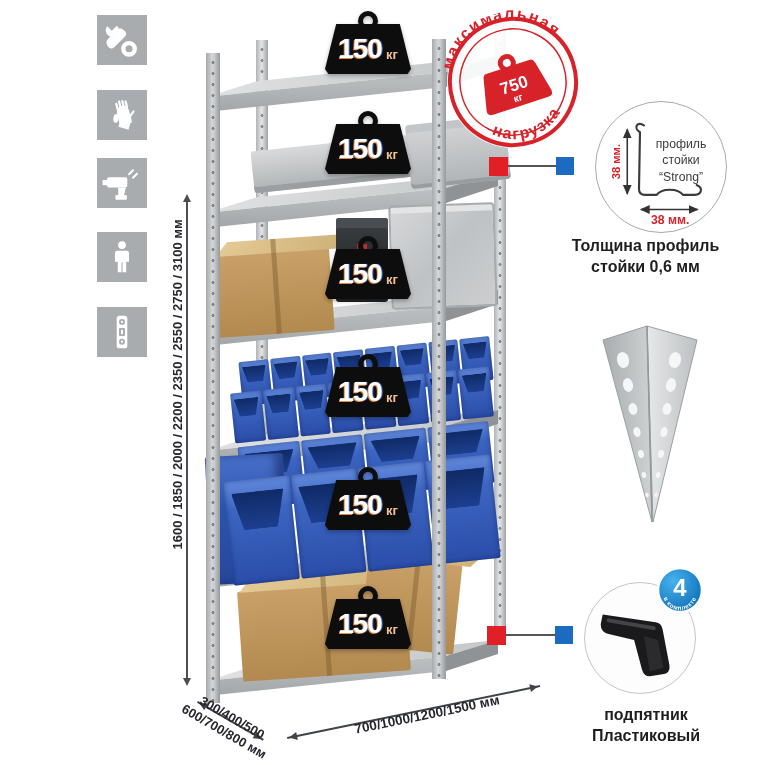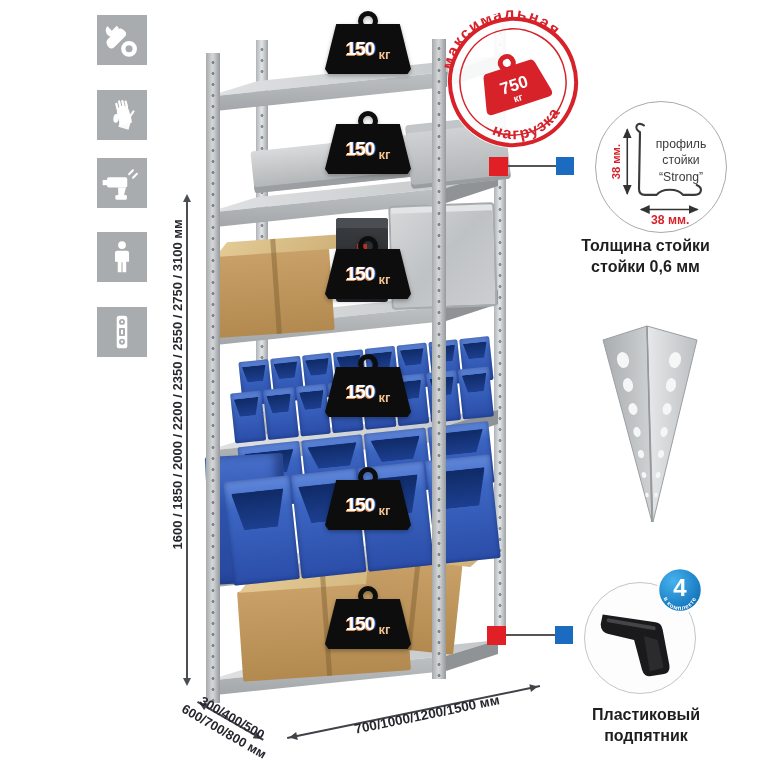--- a/index.html
+++ b/index.html
@@ -33,21 +33,21 @@
   .s1{top:56px}.s2{top:172px}.s3{top:290px}.s4{top:410px}.s5{top:532px}.s6{top:640px}
 
   
   .kbell{position:absolute;left:325px;width:86px;height:66px;z-index:40;
          filter:drop-shadow(0 2px 2px rgba(0,0,0,.3));}
   .kb-ring{position:absolute;left:33px;top:0;width:20px;height:20px;border:5px solid #0d0d0d;
            border-radius:50%;box-sizing:border-box;}
   .kb-body{position:absolute;top:13px;left:0;width:86px;height:50px;background:#0d0d0d;
            clip-path:polygon(13% 0%,87% 0%,100% 90%,96% 100%,4% 100%,0% 90%);
            display:flex;align-items:center;justify-content:center;gap:4px;}
-  .kb-val{color:#fff;font-size:19px;font-weight:bold;letter-spacing:-1px;
+  .kb-val{color:#fff;font-size:28px;font-weight:bold;letter-spacing:-1px;
           text-shadow:-1px 1px 0 #e8873a,1px 0 1px #4a77d6;}
   .kb-unit{color:#f2c190;font-size:13px;font-weight:bold;margin-top:10px;}
   #k1{top:11px}#k2{top:111px}#k3{top:236px}#k4{top:354px}#k5{top:467px}#k6{top:586px}
 
   
   .item{position:absolute;z-index:20;}
   .alucase-flat{left:252px;top:140px;width:218px;height:42px;transform:rotate(-6deg);
         background:linear-gradient(180deg,#d8dadb,#aeb1b3);border-radius:3px;
         box-shadow:inset 0 -6px 0 #9b9fa1;}
   .alucase-case{left:408px;top:120px;width:100px;height:64px;transform:rotate(-6deg);
@@ -342,21 +342,21 @@
       <line x1="32" y1="28" x2="32" y2="94" stroke="#333" stroke-width="1.6" marker-start="url(#ar)" marker-end="url(#ar)"></line>
       <text transform="rotate(-90 21 61)" x="21" y="65" font-size="11.5" font-weight="bold" fill="#d7222a" text-anchor="middle">38 мм.</text>
       <line x1="46" y1="110" x2="104" y2="110" stroke="#333" stroke-width="1.6" marker-start="url(#ar)" marker-end="url(#ar)"></line>
       <text x="76" y="125" font-size="12.5" font-weight="bold" fill="#d7222a" text-anchor="middle">38 мм.</text>
       <text x="87" y="47" font-size="12.5" fill="#3b3b3b" text-anchor="middle">профиль</text>
       <text x="87" y="63" font-size="12.5" fill="#3b3b3b" text-anchor="middle">стойки</text>
       <text x="87" y="81" font-size="12.5" fill="#3b3b3b" text-anchor="middle">“Strong”</text>
     </svg>
   </div>
   <div class="caption" id="cap-profile">
-    <div>Толщина стойки</div>
+    <div>Толщина профиль</div>
     <div>стойки 0,6 мм</div>
   </div>
 
   <svg id="post-fig" viewBox="0 0 112 215">
     <defs>
       <linearGradient id="gl" x1="0" y1="0" x2="1" y2="0">
         <stop offset="0" stop-color="#aaadaf"></stop>
           <stop offset="1" stop-color="#cfd2d3"></stop>
       </linearGradient>
       <linearGradient id="gr" x1="0" y1="0" x2="1" y2="0">
@@ -400,22 +400,22 @@
       </radialGradient>
       <path id="bArc" d="M 7,27 A 17,17 0 1 0 41,27" fill="none"></path>
     </defs>
     <circle cx="24" cy="24" r="22" fill="url(#bg4)" stroke="#fff" stroke-width="2.5"></circle>
     <text x="24" y="30" font-size="24" font-weight="bold" fill="#fff" text-anchor="middle">4</text>
     <text font-size="6" font-weight="bold" fill="#fff" letter-spacing=".6">
       <textPath href="#bArc" startOffset="50%" text-anchor="middle">в комплекте</textPath>
     </text>
   </svg>
   <div class="caption" id="cap-foot">
+    <div>подпятник</div>
     <div>Пластиковый</div>
-    <div>подпятник</div>
   </div>
 
   <div class="dim-v-line"></div>
   <div id="dim-height-label">1600 / 1850 / 2000 / 2200 / 2350 / 2550 / 2750 / 3100 мм</div>
   <div class="dimline" id="dim-depth-line"></div>
   <div id="dim-depth-label">
     <div>300/400/500</div>
     <div>600/700/800 мм</div>
   </div>
   <div class="dimline" id="dim-width-line"></div>

